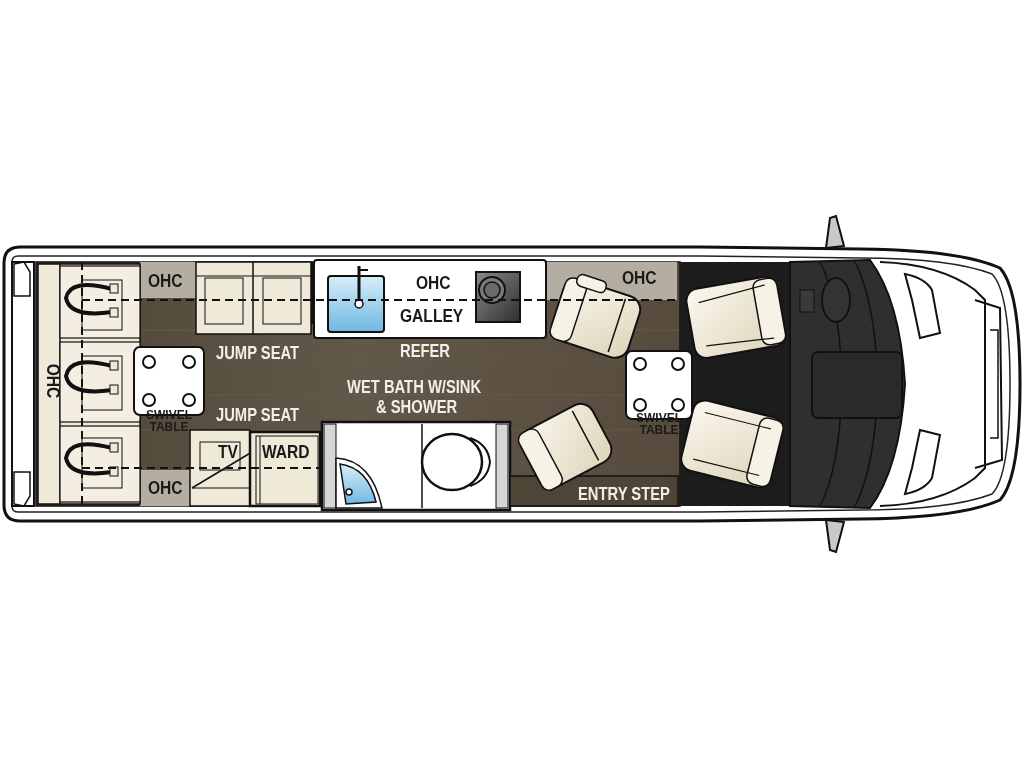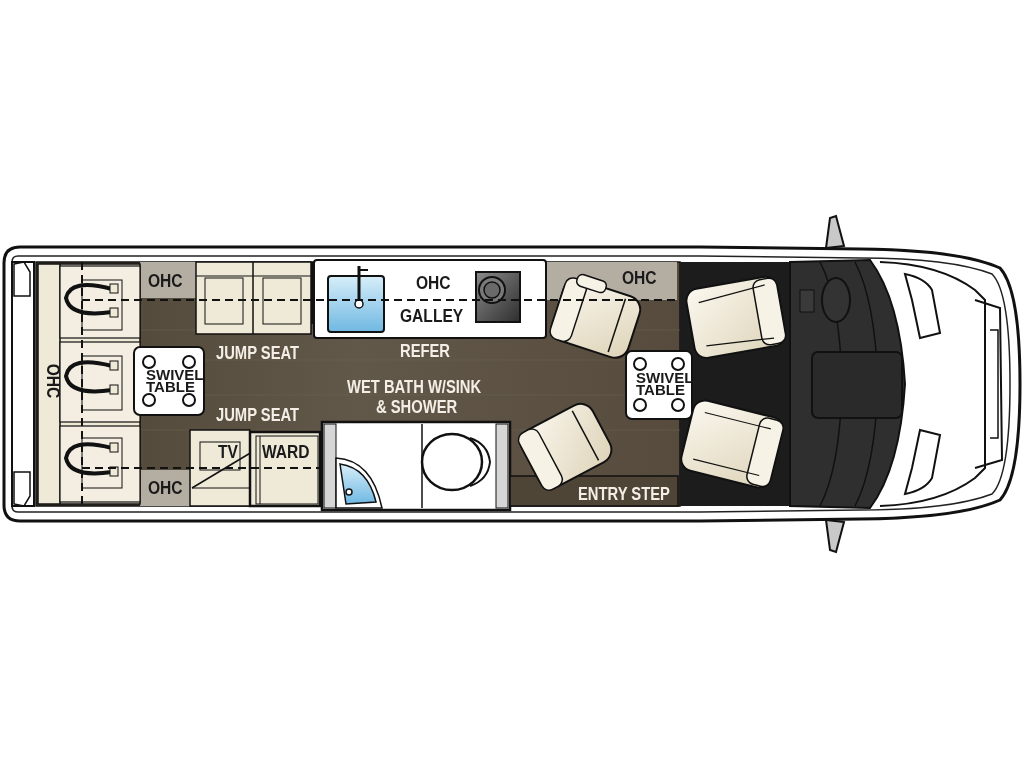--- a/index.html
+++ b/index.html
@@ -3,21 +3,21 @@
 <meta charset="utf-8">
 <style>
   html, body { margin: 0; padding: 0; background: #ffffff; }
   body { width: 1024px; height: 768px; position: relative; overflow: hidden; font-family: "Liberation Sans", sans-serif; }
   #plan { position: absolute; left: 0; top: 0; width: 1024px; height: 768px; }
   .lbl { position: absolute; font-family: "Liberation Sans", sans-serif; font-weight: 700; letter-spacing: 0px; white-space: nowrap; transform: scaleX(0.82); transform-origin: left center; }
   .lbl.dark { color: #1a1a1a; }
   .lbl.light { color: #f4efe6; }
   .lbl.big { font-size: 19px; }
   .lbl.mid { font-size: 18px; }
-  .lbl.small { font-size: 15px; text-align: left; line-height: 12px; transform: none; }
+  .lbl.small { font-size: 12px; text-align: center; line-height: 12px; transform: none; margin-top: 40px; }
   .lbl.vert { transform: rotate(90deg) scaleX(0.82); transform-origin: center center; }
 </style>
 </head>
 <body>
 
 <svg id="plan" viewBox="0 0 1024 768" xmlns="http://www.w3.org/2000/svg">
   <defs>
     <linearGradient id="floorGrad" x1="0" y1="0" x2="1" y2="0">
       <stop offset="0" stop-color="#4f4536"></stop>
       <stop offset="0.5" stop-color="#62584a"></stop>

